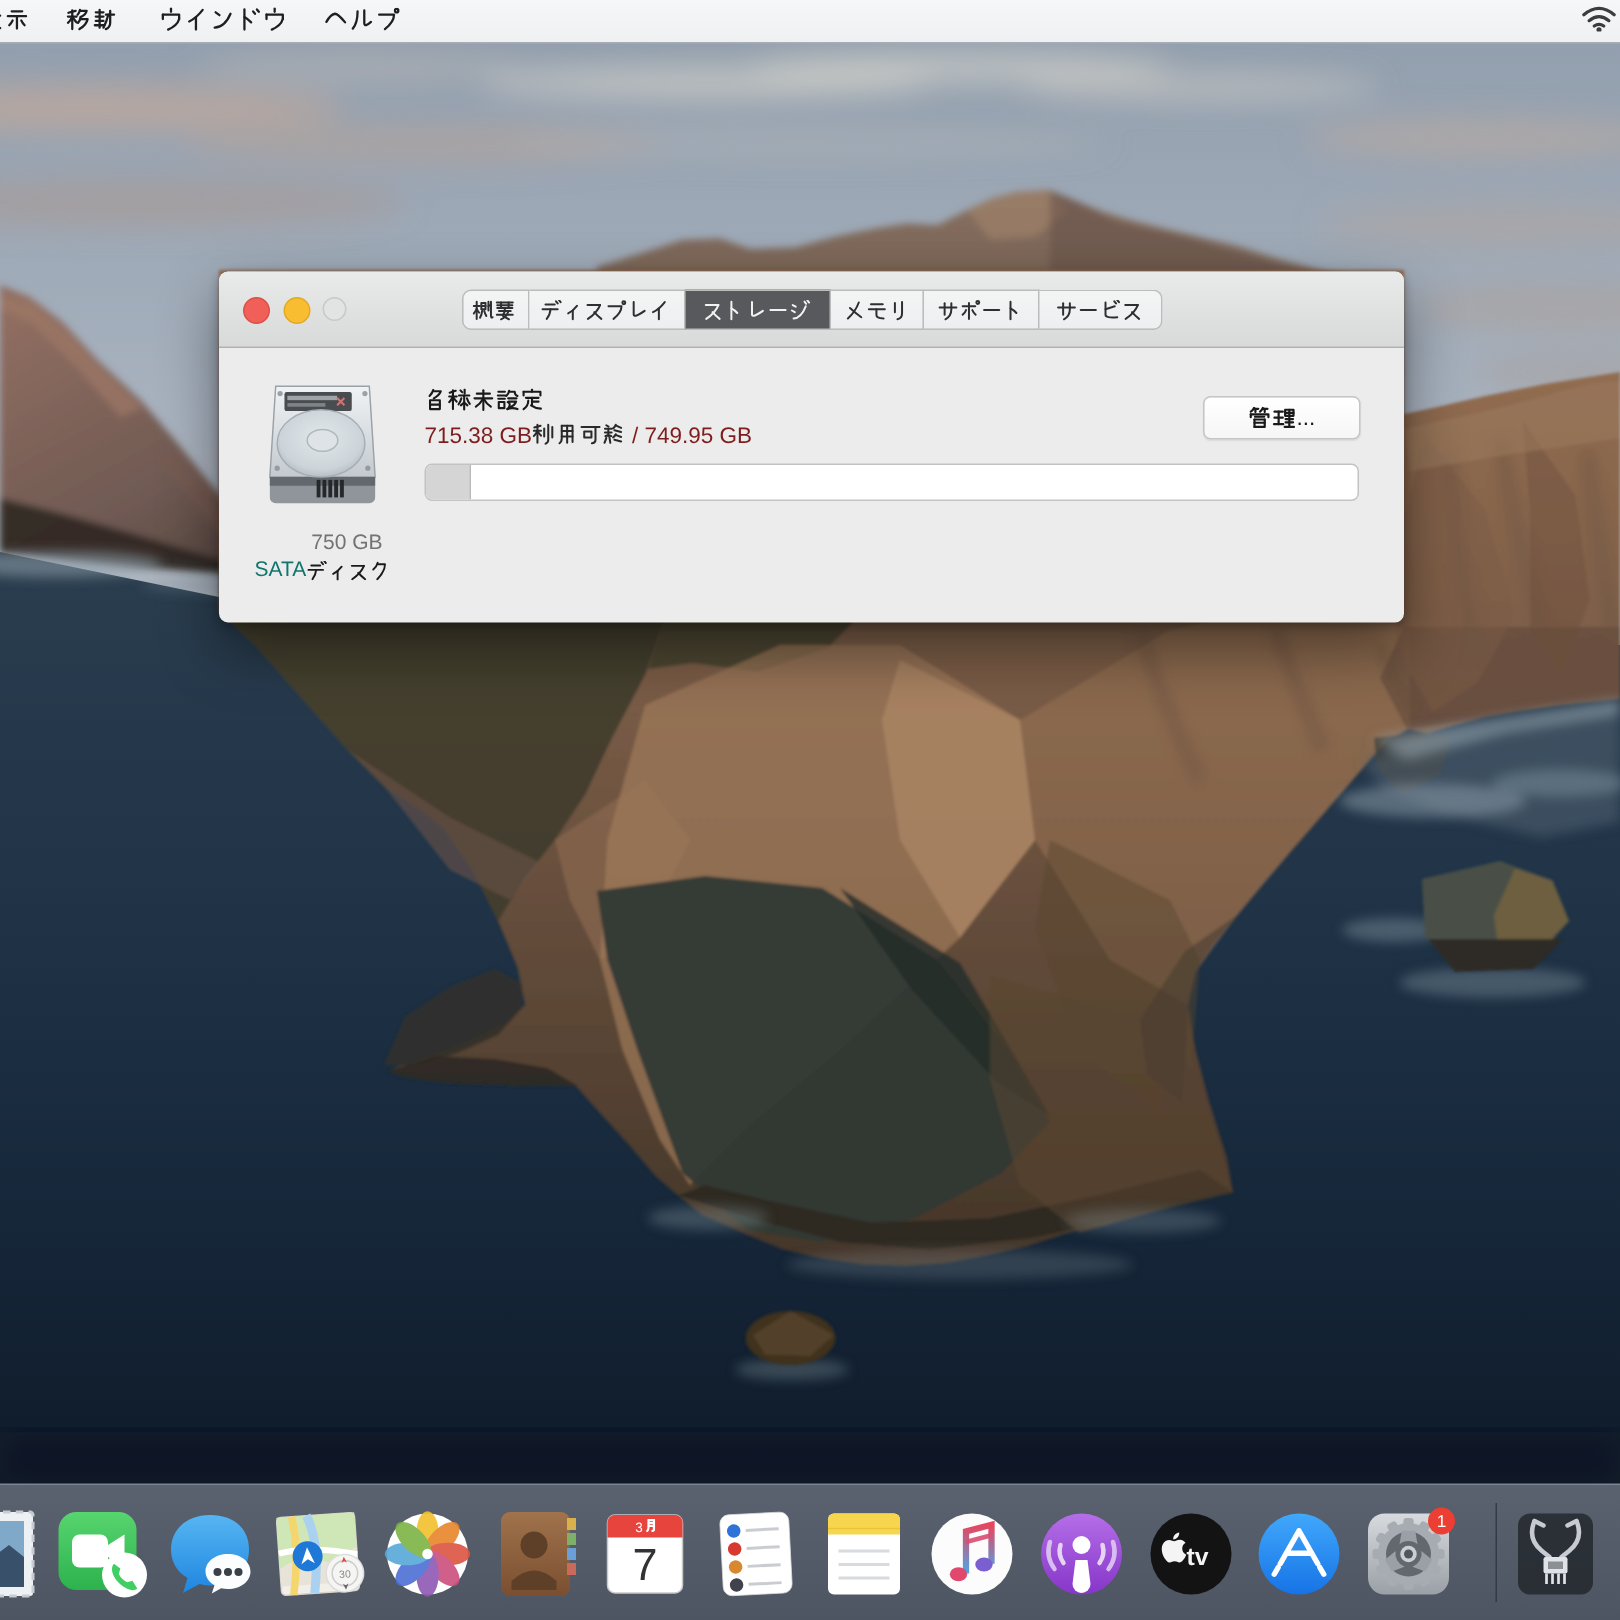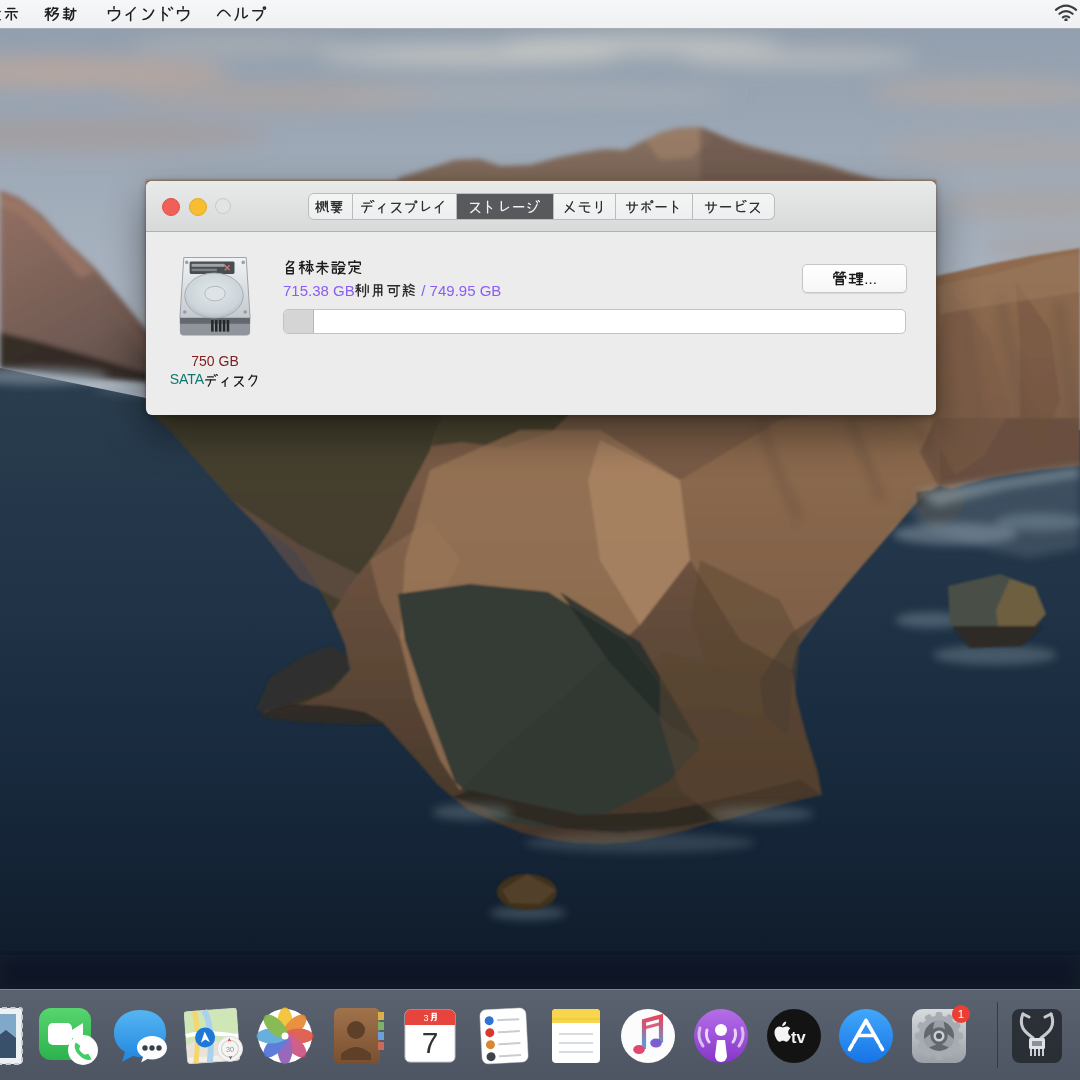--- a/index.html
+++ b/index.html
@@ -268,21 +268,21 @@
           <rect x="40" y="66" width="2.6" height="12"></rect>
 <rect x="44" y="66" width="2.6" height="12"></rect>
           <rect x="48" y="66" width="2.6" height="12"></rect>
           <rect x="52" y="66" width="2.6" height="12"></rect>
         </g>
 <circle cx="11" cy="7" r="1.8" fill="#9aa1a7"></circle>
         <circle cx="69" cy="7" r="1.8" fill="#9aa1a7"></circle>
 <circle cx="9" cy="58" r="1.8" fill="#949ba1"></circle>
         <circle cx="71" cy="58" r="1.8" fill="#949ba1"></circle>
 </svg></div>
- <div style="position:absolute;left:29px;top:172px;width:80px;text-align:center;font:14px 'Liberation Sans',sans-serif;color:#7f1d1d">750 GB</div>
+ <div style="position:absolute;left:29px;top:172px;width:80px;text-align:right;font:14px 'Liberation Sans',sans-serif;color:#737373">750 GB</div>
  <div style="position:absolute;left:9px;top:190px;width:120px;text-align:center;font:14px 'Liberation Sans',sans-serif;color:#0f766e">SATA<svg width="56.2" height="13.5" viewBox="0 0 416 100" style="vertical-align:middle;">
         <g fill="none" stroke="#1c1c1c" stroke-width="9.5" stroke-linecap="round" stroke-linejoin="round" opacity="1.0">
           <path transform="translate(0,0)" d="M26,22 L70,22"></path>
           <path transform="translate(0,0)" d="M12,44 L84,44"></path>
           <path transform="translate(0,0)" d="M50,44 Q48,70 32,90"></path>
           <path transform="translate(0,0)" d="M76,6 L84,16"></path>
           <path transform="translate(0,0)" d="M90,0 L98,10"></path>
           <path transform="translate(104,0)" d="M72,28 Q52,54 30,64"></path>
           <path transform="translate(104,0)" d="M52,50 L52,92"></path>
           <path transform="translate(208,0)" d="M18,24 L78,24"></path>
@@ -328,21 +328,21 @@
           <path transform="translate(416,0)" d="M50,4 L50,14"></path>
           <path transform="translate(416,0)" d="M14,14 L86,14 L86,30"></path>
           <path transform="translate(416,0)" d="M14,14 L14,30"></path>
           <path transform="translate(416,0)" d="M24,40 L78,40"></path>
           <path transform="translate(416,0)" d="M50,40 L50,72"></path>
           <path transform="translate(416,0)" d="M50,56 L78,56"></path>
           <path transform="translate(416,0)" d="M34,52 Q34,74 14,88"></path>
           <path transform="translate(416,0)" d="M46,72 Q62,84 88,86"></path>
         </g>
       </svg></div>
- <div style="position:absolute;left:137px;top:101px;font:15px 'Liberation Sans',sans-serif;color:#8b5cf6">715.38 GB<svg width="62.4" height="15.0" viewBox="0 0 416 100" style="vertical-align:middle;position:relative;top:-1.5px;">
+ <div style="position:absolute;left:137px;top:101px;font:15px 'Liberation Sans',sans-serif;color:#7f1d1d">715.38 GB<svg width="62.4" height="15.0" viewBox="0 0 416 100" style="vertical-align:middle;position:relative;top:-1.5px;">
         <g fill="none" stroke="#2a2a2a" stroke-width="9" stroke-linecap="round" stroke-linejoin="round" opacity="1.0">
           <path transform="translate(0,0)" d="M8,20 Q20,16 36,12"></path>
           <path transform="translate(0,0)" d="M22,8 L22,88"></path>
           <path transform="translate(0,0)" d="M6,34 L38,34"></path>
           <path transform="translate(0,0)" d="M22,34 Q14,52 6,58"></path>
           <path transform="translate(0,0)" d="M22,34 Q30,50 38,56"></path>
           <path transform="translate(0,0)" d="M52,24 L52,60"></path>
           <path transform="translate(0,0)" d="M70,8 L70,76 Q70,88 58,92"></path>
           <path transform="translate(0,0)" d="M88,18 L88,64"></path>
           <path transform="translate(104,0)" d="M26,12 L74,12 L74,84"></path>

